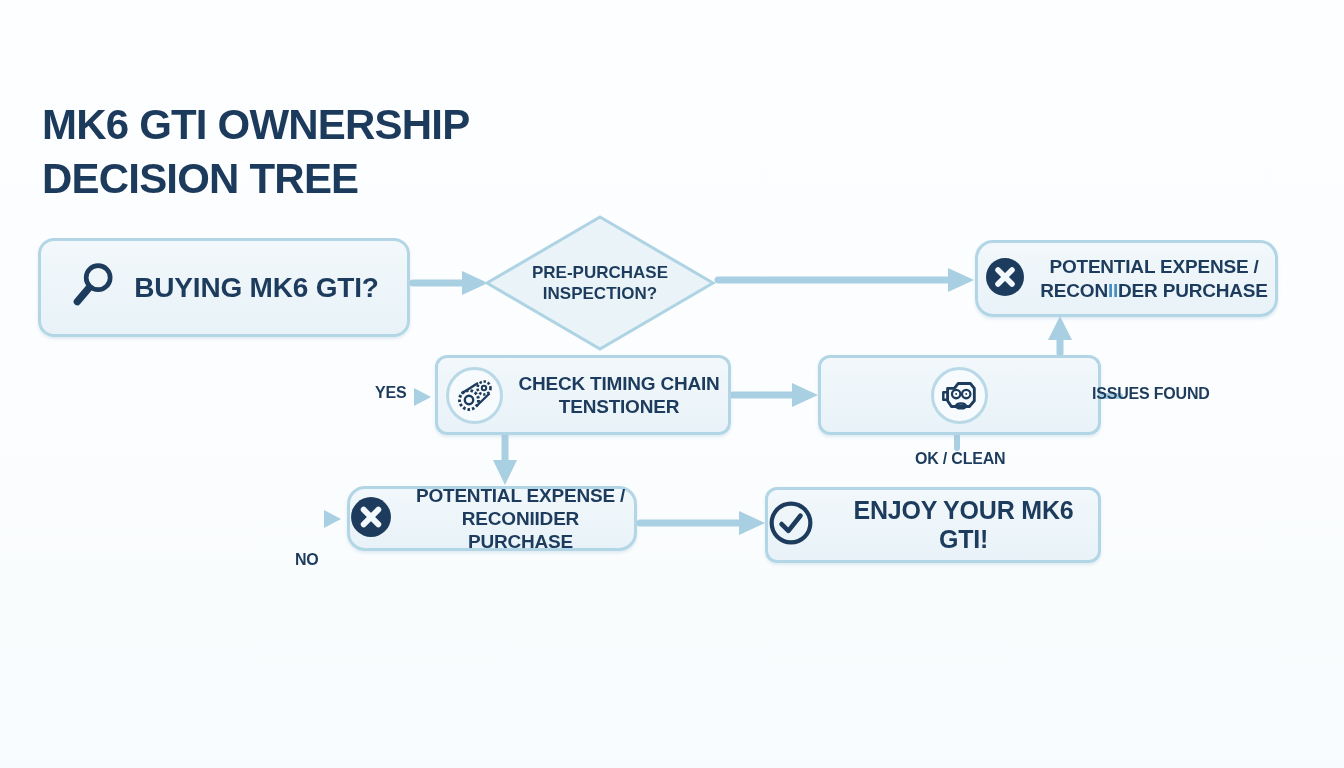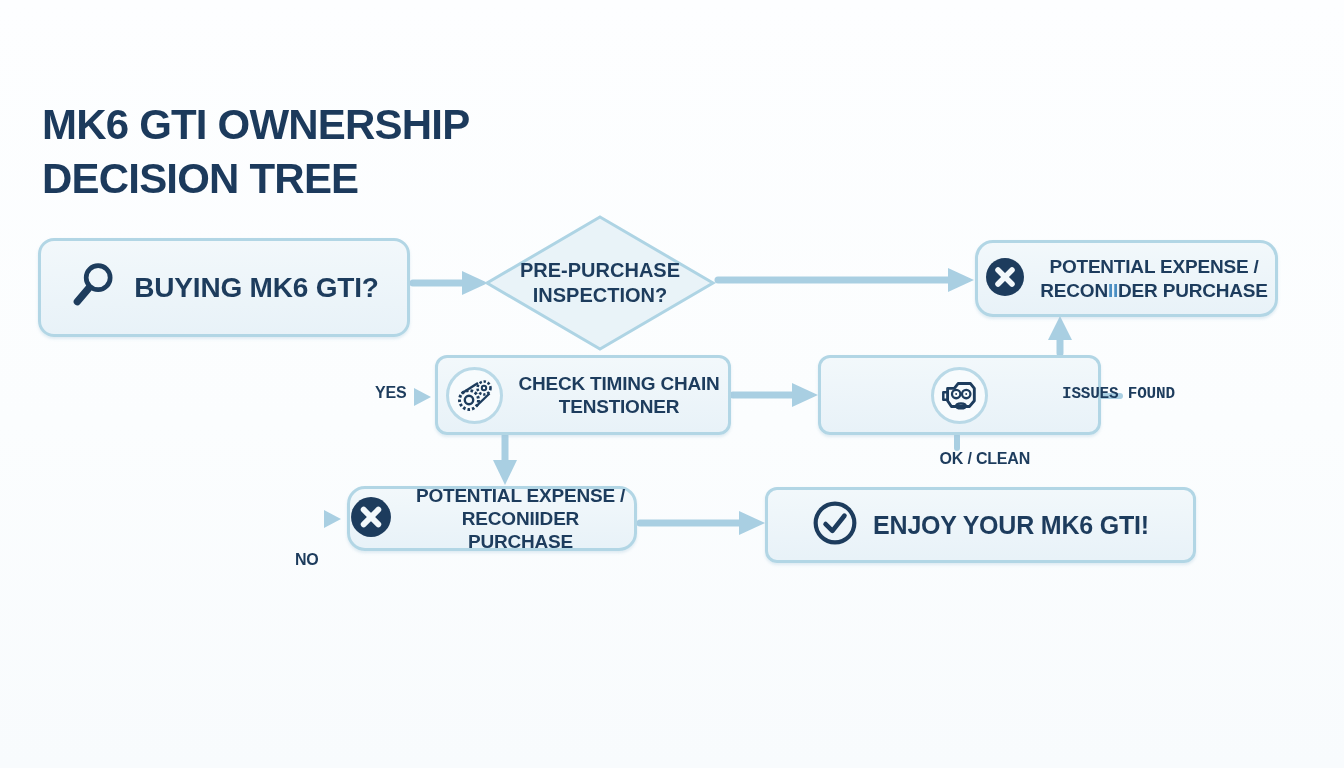--- a/index.html
+++ b/index.html
@@ -27,42 +27,42 @@
   .n-start{left:38px;top:238px;width:372px;height:99px;border-radius:16px;}
   .n-start .txt{font-size:28px;}
   .n-expense-top{left:975px;top:240px;width:303px;height:77px;border-radius:18px;}
   .n-expense-top .txt{font-size:19px;line-height:1.22;}
   .n-timing{left:435px;top:355px;width:296px;height:80px;}
   .n-timing .txt{font-size:19px;line-height:1.22;}
   .n-carbon{left:818px;top:355px;width:283px;height:80px;}
   .n-carbon .txt{font-size:19px;line-height:1.22;}
   .n-expense-bottom{left:347px;top:486px;width:290px;height:65px;border-radius:18px;}
   .n-expense-bottom .txt{font-size:19px;line-height:1.22;}
-  .n-enjoy{left:765px;top:487px;width:431px;height:76px;}
+  .n-enjoy{left:765px;top:487px;width:336px;height:76px;}
   .n-enjoy .txt{font-size:25px;}
   .glitch{color:#4a8ec2;margin-top:36px;}
   .diamond-wrap{position:absolute;left:484px;top:214px;width:232px;height:138px;}
   .diamond-text{
     position:absolute;left:484px;top:214px;width:232px;height:138px;
     display:flex;flex-direction:column;align-items:center;justify-content:center;
-    font-size:20px;font-weight:800;line-height:1.25;text-align:center;color:#1d3c5d;
+    font-size:17px;font-weight:800;line-height:1.25;text-align:center;color:#1d3c5d;
   }
   .badge{
     width:57px;height:57px;border-radius:50%;
     border:3px solid #b9d9e7;background:#f7fbfd;
     display:flex;align-items:center;justify-content:center;flex:0 0 auto;
     box-sizing:border-box;
   }
   .edge-label{
     position:absolute;font-weight:800;font-size:16px;color:#1d3c5d;letter-spacing:-0.2px;
   }
   .lbl-yes{left:375px;top:384px;}
   .lbl-no{left:295px;top:507px;margin-top:44px;}
-  .lbl-issues{left:1062px;top:385px;font-family:Liberation Mono, monospace;}
-  .lbl-ok{left:915px;top:450px;width:115px;text-align:right;}
+  .lbl-issues{left:1092px;top:385px;}
+  .lbl-ok{left:915px;top:450px;width:115px;text-align:left;}
   .connectors{position:absolute;left:0;top:0;width:1344px;height:768px;pointer-events:none;}
 </style>
 </head>
 <body>
 
 <div class="canvas">
 
   <div class="title">
     <span class="ln" style="display:block">MK6 GTI OWNERSHIP</span>
     <span class="ln" style="display:block">DECISION TREE</span>

